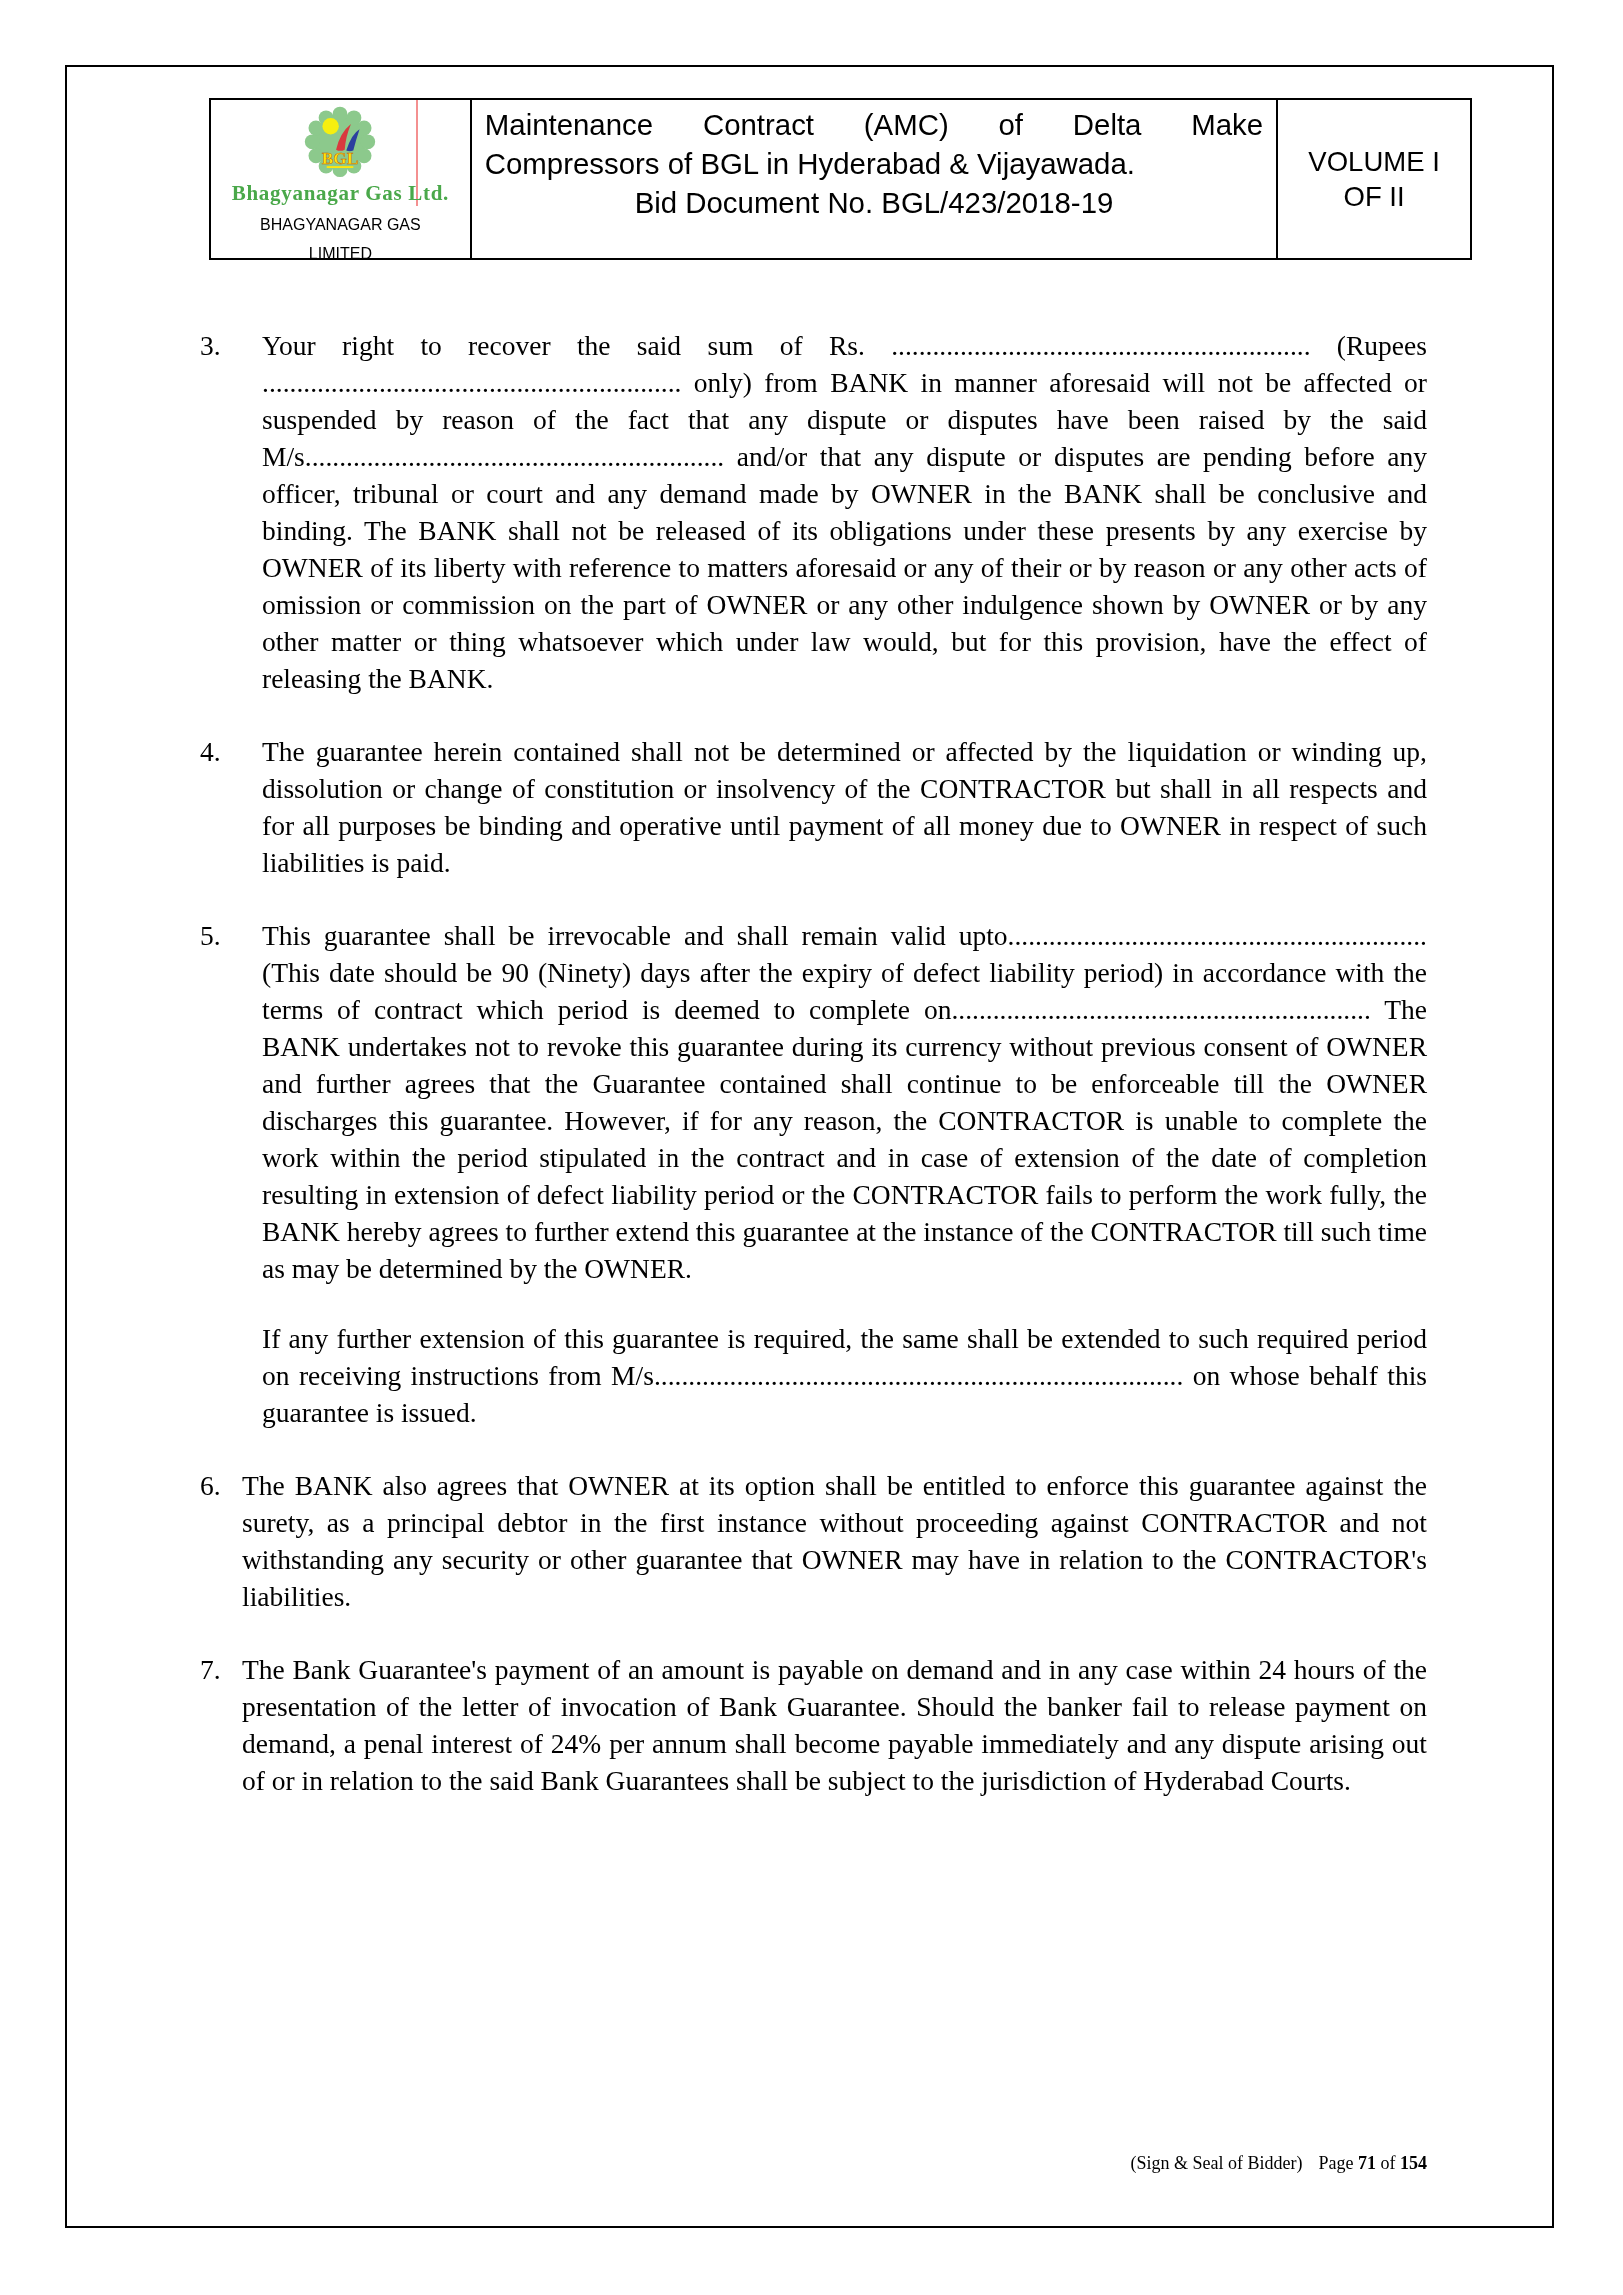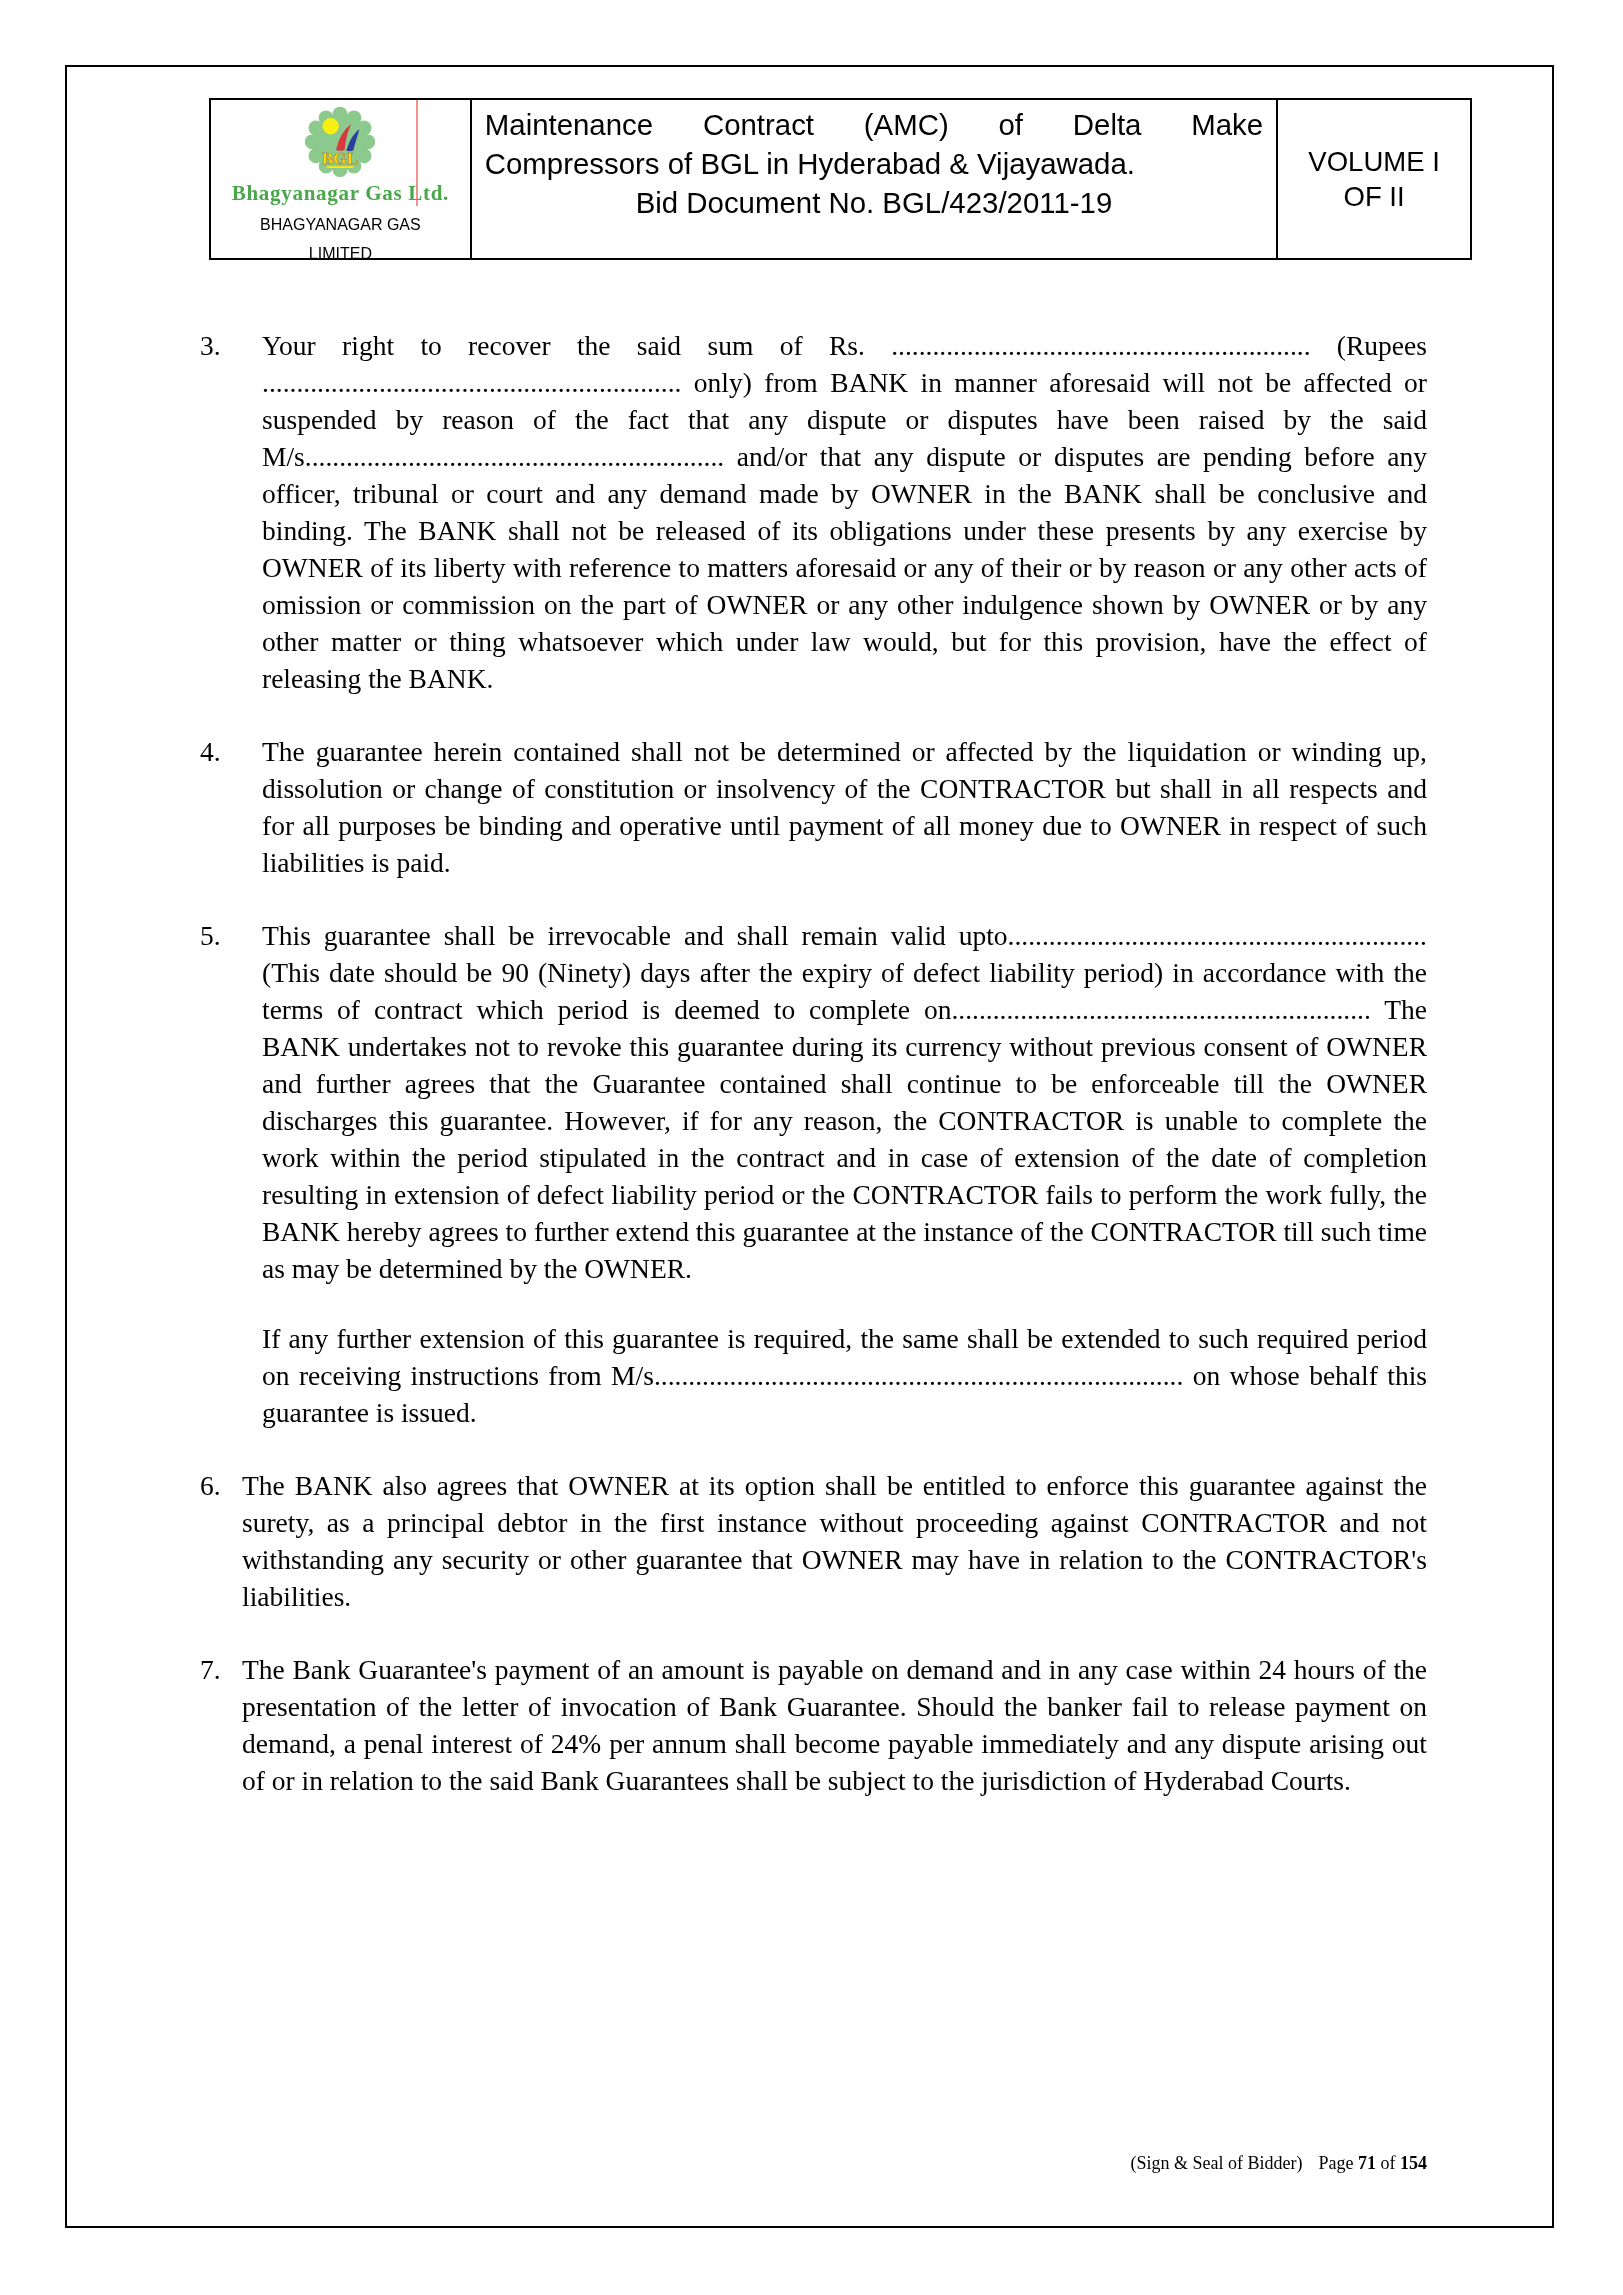--- a/index.html
+++ b/index.html
@@ -94,21 +94,21 @@
     </div>
     <div class="company-name">
       <div>BHAGYANAGAR GAS</div>
       <div>LIMITED</div>
     </div>
   </div>
 
   <div class="cell cell-title">
     <div class="t-line-justify">Maintenance Contract (AMC) of Delta Make</div>
     <div class="t-line-left">Compressors of BGL in Hyderabad &amp; Vijayawada.</div>
-    <div class="t-line-center">Bid Document No. BGL/423/2011-19</div>
+    <div class="t-line-center">Bid Document No. BGL/423/2018-19</div>
   </div>
 
   <div class="cell cell-volume">
     <div>VOLUME I</div>
     <div>OF II</div>
   </div>
 </div>
 
 <div class="body-text">
 

